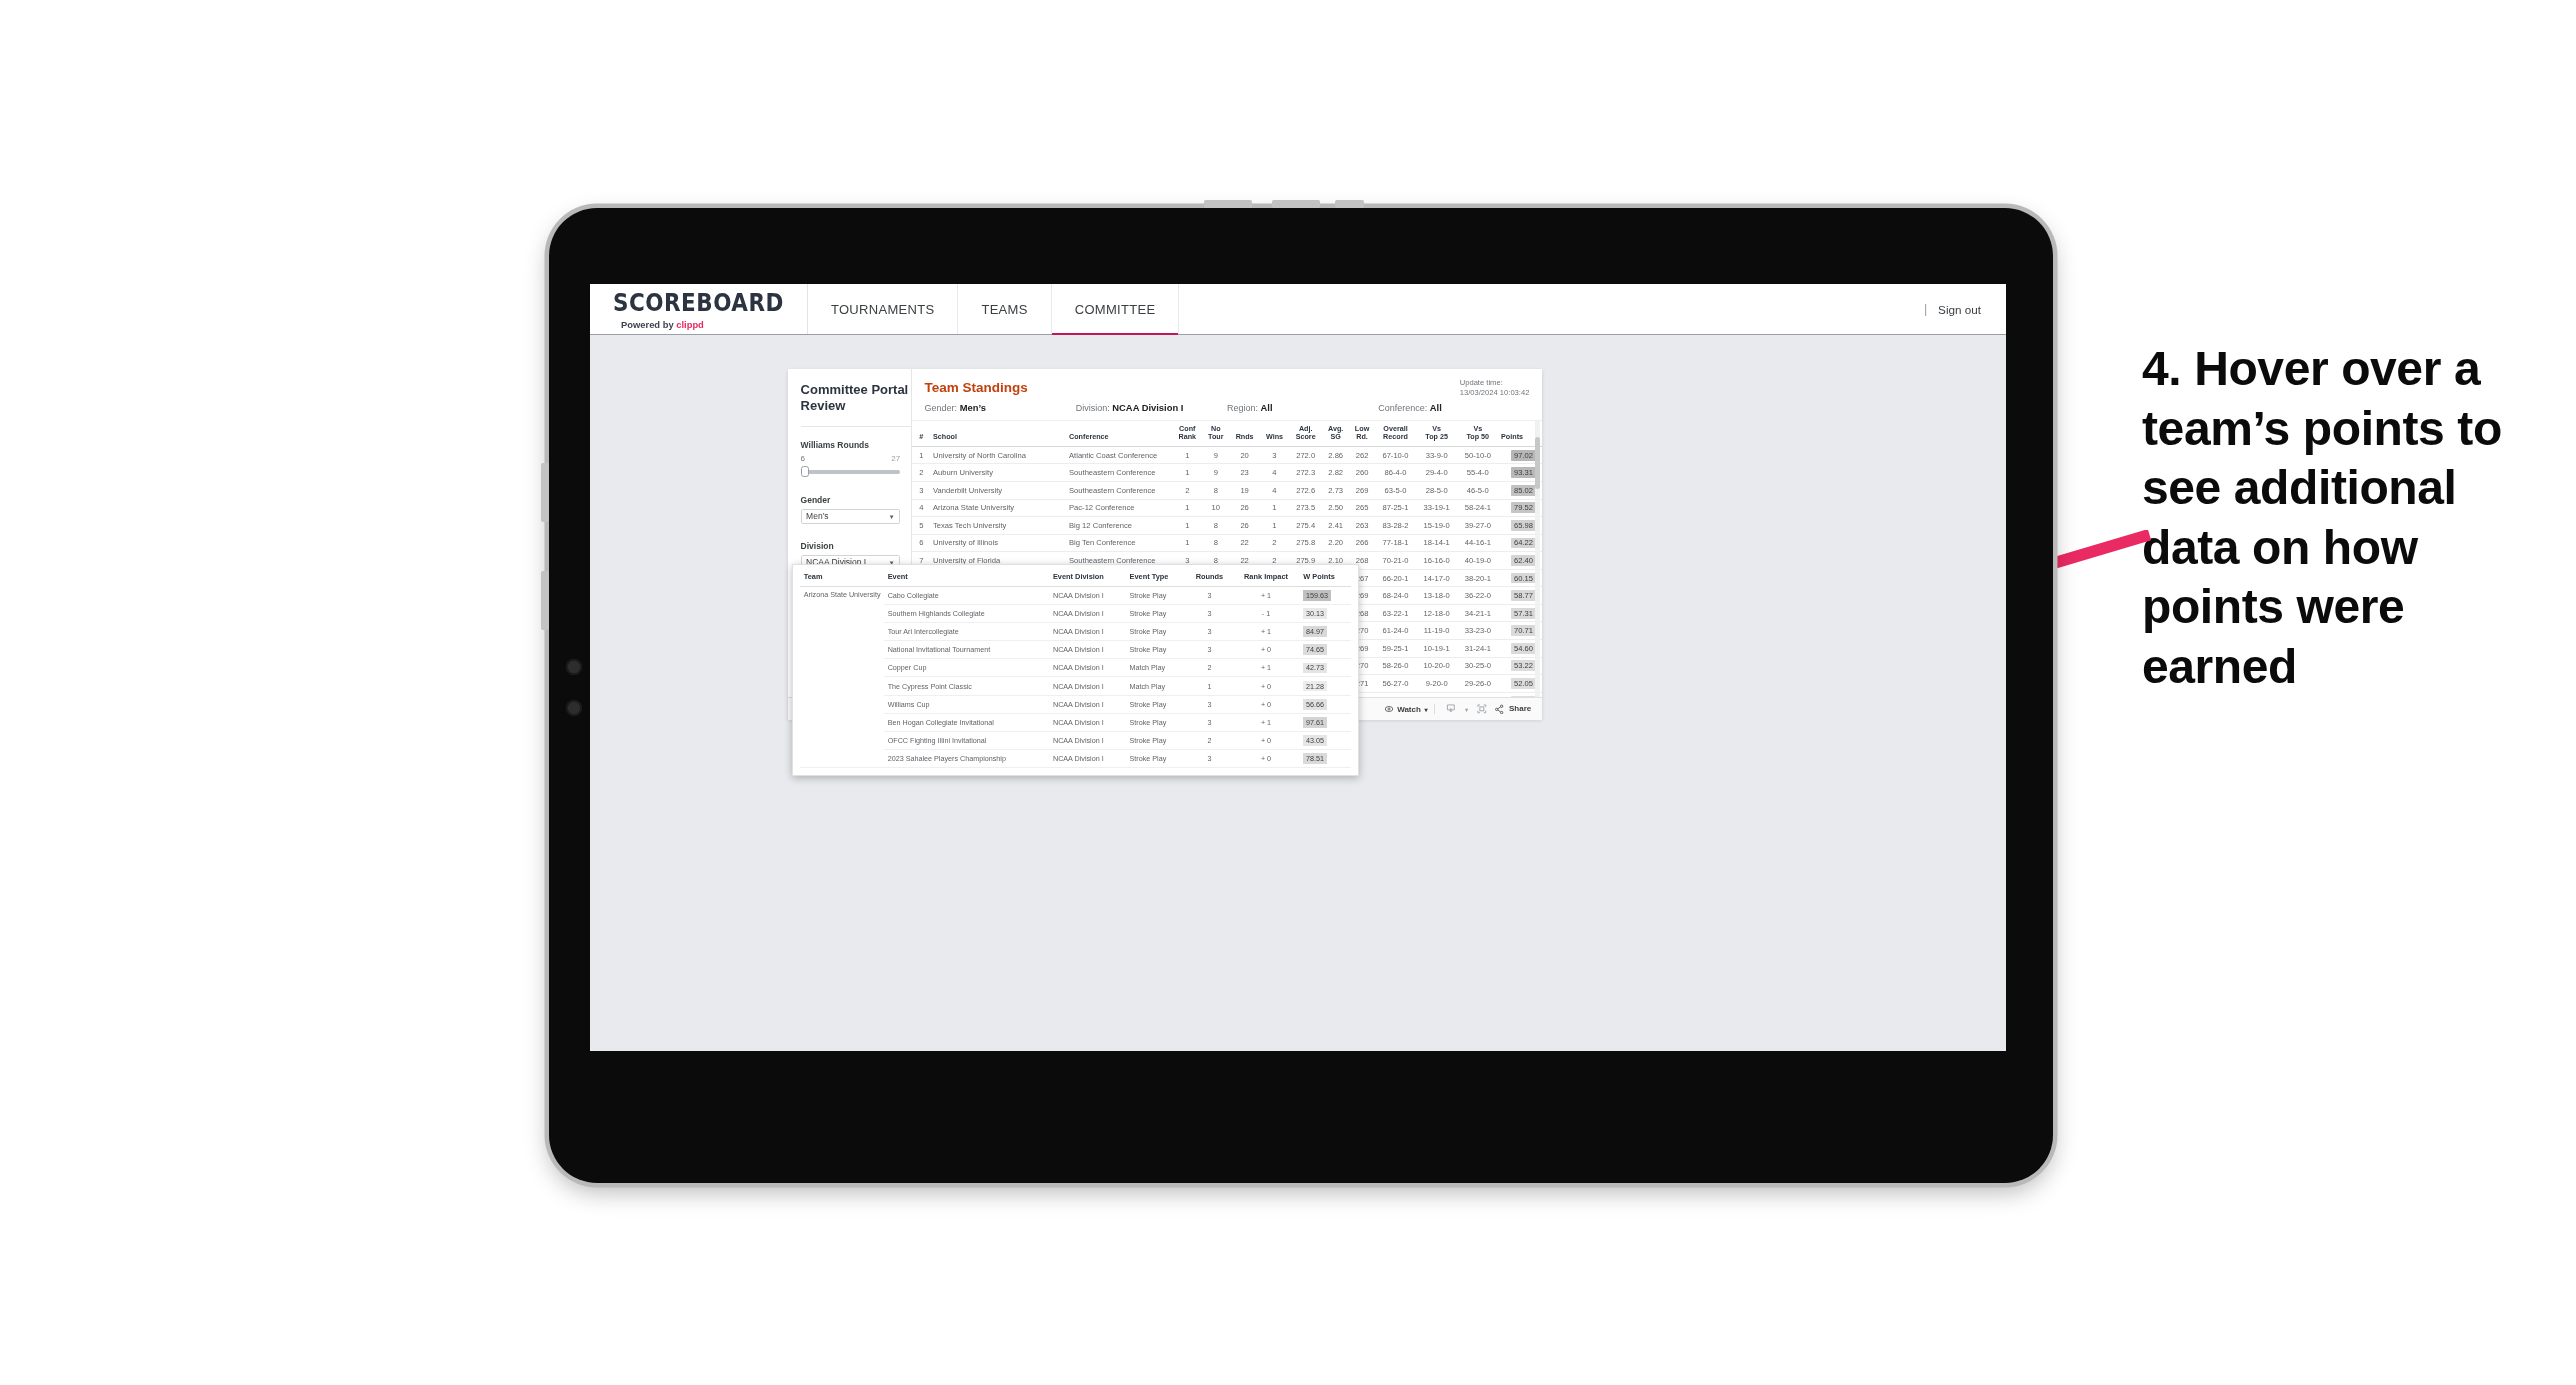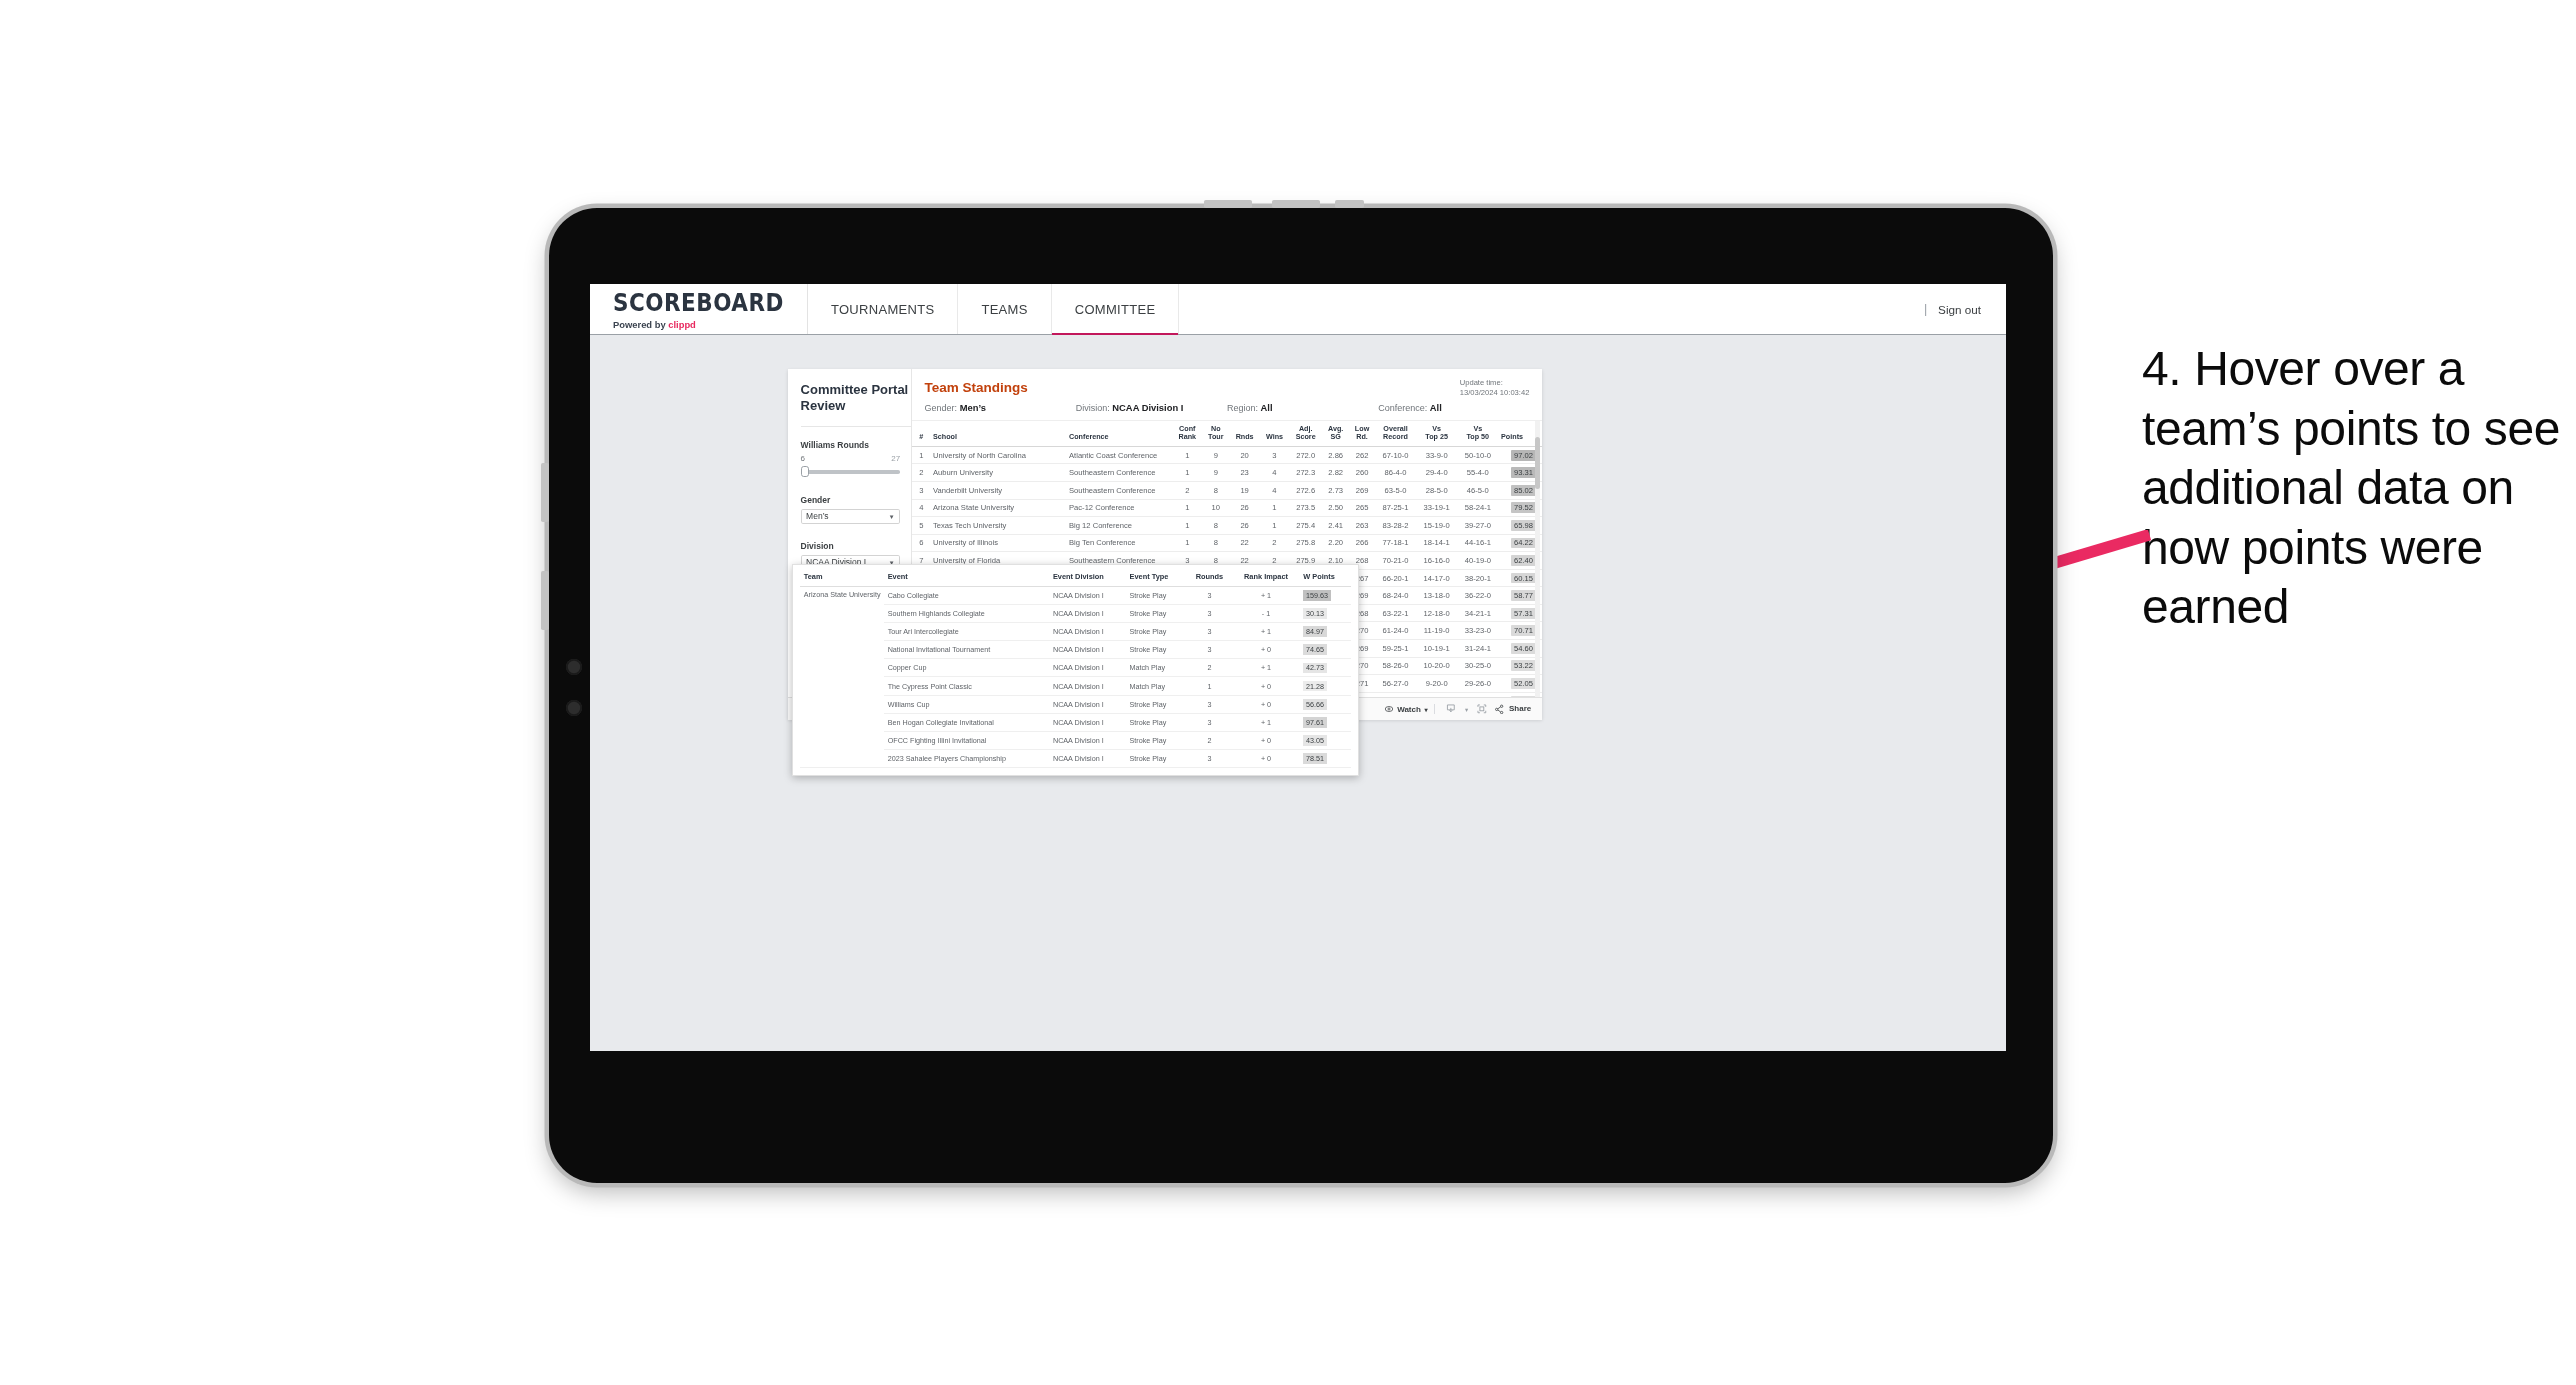--- a/index.html
+++ b/index.html
@@ -51,21 +51,21 @@
     position: relative;
   }
   #brand { padding: 7.2px 23px 5.4px 23px; display: flex; flex-direction: column;
            justify-content: center; border-right: 0.9px solid #e3e3e3; }
   #brand-title {
     font-family: "DejaVu Sans", sans-serif;
     font-weight: 700; font-size: 21.5px; letter-spacing: 0.5px;
     color: #2b3440; line-height: 1;
     transform: scaleY(1.18); transform-origin: left top;
   }
-  #brand-sub { margin-top: 8px; font-size: 9.4px; color: #3c4450; font-weight: 700; }
+  #brand-sub { margin-top: 8px; font-size: 9.4px; color: #3c4450; font-weight: 700; margin-left: 8px; }
   #brand-sub .pink { color: #e8285e; }
 
   .topnav-item {
     display: flex; align-items: center;
     padding: 0 23px;
     font-size: 13px; color: #3c4043; letter-spacing: 0.3px;
     border-right: 0.9px solid #e9e9e9;
     position: relative; cursor: pointer;
   }
   .topnav-item.active::after {
@@ -206,21 +206,21 @@
              justify-content: center; color: #9aa0a6; cursor: pointer; }
   .tb-sep { width: 0.9px; height: 10.8px; background: #dadce0; margin: 0 6.3px; }
   .tb-text { display: flex; align-items: center; gap: 3.6px; cursor: pointer; color: #3c4043;
              font-weight: 700; font-size: 8px; }
   #tb-spacer { flex: 1; }
 
   
   #annotation {
     position: absolute; left: 2142px; top: 339px; width: 422px;
     font-family: "Liberation Sans", sans-serif;
-    font-size: 48px; line-height: 1.24; color: #0b0b0b; font-weight: 400;
+    font-size: 48px; line-height: 1.24; color: #0b0b0b; font-weight: 700;
     letter-spacing: -0.4px;
   }
   #arrow-svg { position: absolute; left: 1687px; top: 530px; width: 467px; height: 180px; }
 </style>
 </head>
 <body>
 
 <div id="annotation">4. Hover over a team’s points to see additional data on how points were earned</div>
 
 <svg id="arrow-svg" viewBox="0 0 520 200">

